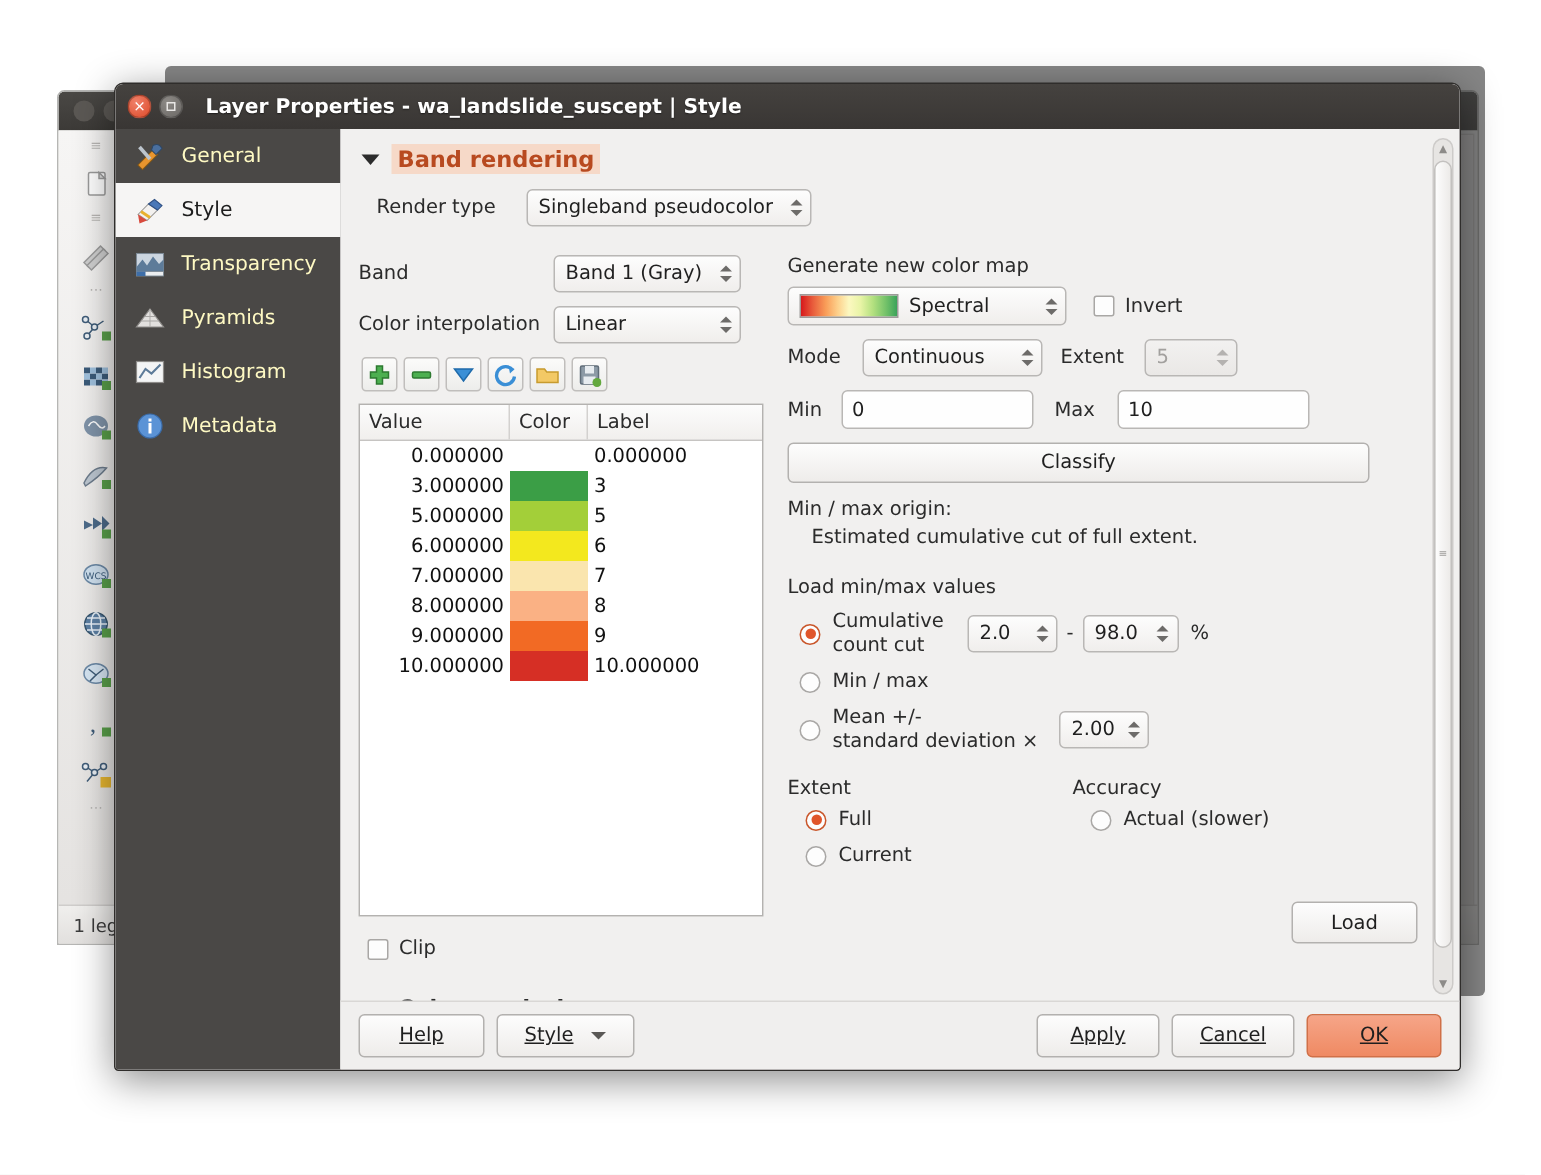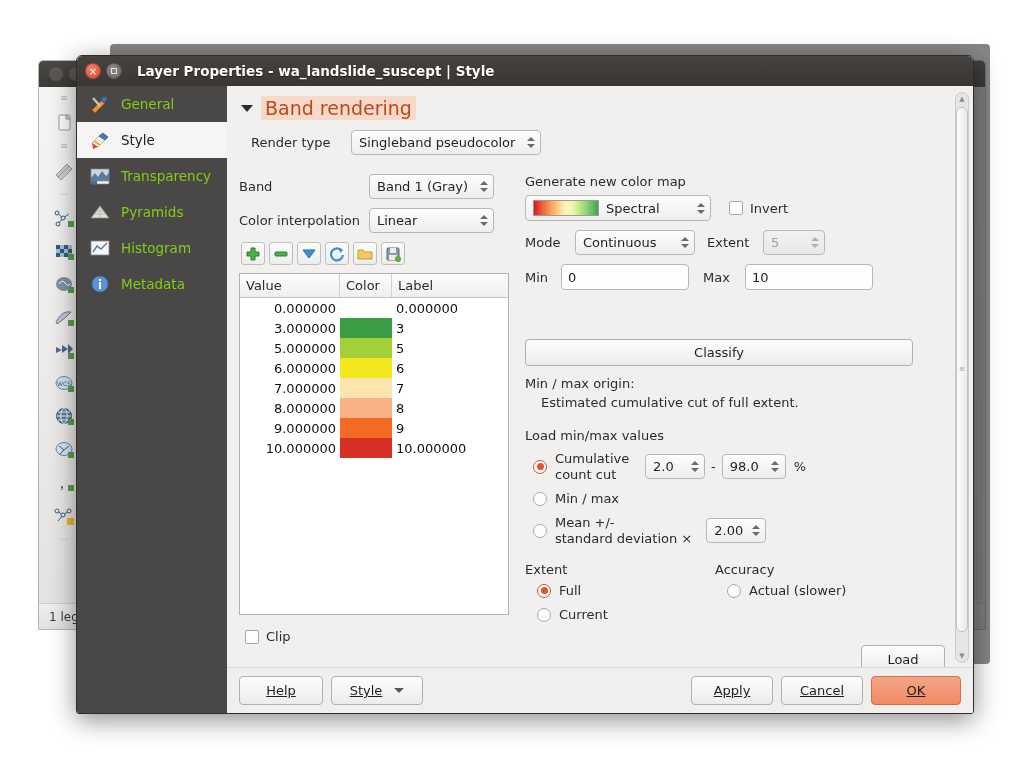--- a/index.html
+++ b/index.html
@@ -134,21 +134,21 @@
   #sidebar {
     width: 150px; flex: 0 0 150px;
     background: #4a4846;
     display: flex; flex-direction: column;
     padding-top: 0;
   }
   .side-item {
     height: 36px;
     display: flex; align-items: center;
     padding-left: 10px;
-    color: #84cc16;
+    color: #fef9c3;
     font-size: 13.5px;
     cursor: pointer;
   }
   .side-item.selected {
     background: #f6f5f4;
     color: #1d1d1d;
   }
   .side-ico {
     width: 26px; height: 22px; margin-right: 8px;
     display: flex; align-items: center; justify-content: center;
@@ -195,21 +195,21 @@
   }
   .tri {
     width: 0; height: 0;
     border-left: 6px solid transparent;
     border-right: 6px solid transparent;
     border-top: 7px solid #2c2c2c;
     margin-right: 8px;
     cursor: pointer;
   }
   .section-title {
-    font-size: 19px; color: #b84a20; font-weight: normal;
+    font-size: 15px; color: #b84a20; font-weight: bold;
     background: #f6d9c8; padding: 1px 4px;
   }
   .section-title.plain { background: transparent; color: #2b2b2b; }
 
   .row { display: flex; align-items: center; margin-bottom: 9px; }
   .lbl { font-size: 13px; color: #2b2b2b; }
 
   
   .combo {
     background: linear-gradient(#fdfdfd, #f0eeec);
@@ -765,21 +765,21 @@
               <span class="lbl" style="width:36px;">Min</span>
               <span class="txtfield" style="width:128px;">
                 <span>0</span>
               </span>
               <span class="lbl" style="width:42px;margin-left:14px;">Max</span>
               <span class="txtfield" style="width:128px;">
                 <span>10</span>
               </span>
             </div>
 
-            <div class="btn" style="width:388px;margin-bottom:10px;margin-top:40px;">Classify</div>
+            <div class="btn" style="width:388px;margin-bottom:10px;">Classify</div>
 
             <div class="lbl" style="margin-bottom:4px;">Min / max origin:</div>
             <div class="lbl" style="margin:0 0 18px 16px;">Estimated cumulative cut of full extent.</div>
 
             <div class="grp-title" style="margin-bottom:8px;">Load min/max values</div>
 
             <div class="row" style="margin-left:8px;align-items:center;">
               <span class="radio on"></span>
               <span class="lbl" style="width:82px;line-height:1.2;">
                 <span>Cumulative</span><br>

